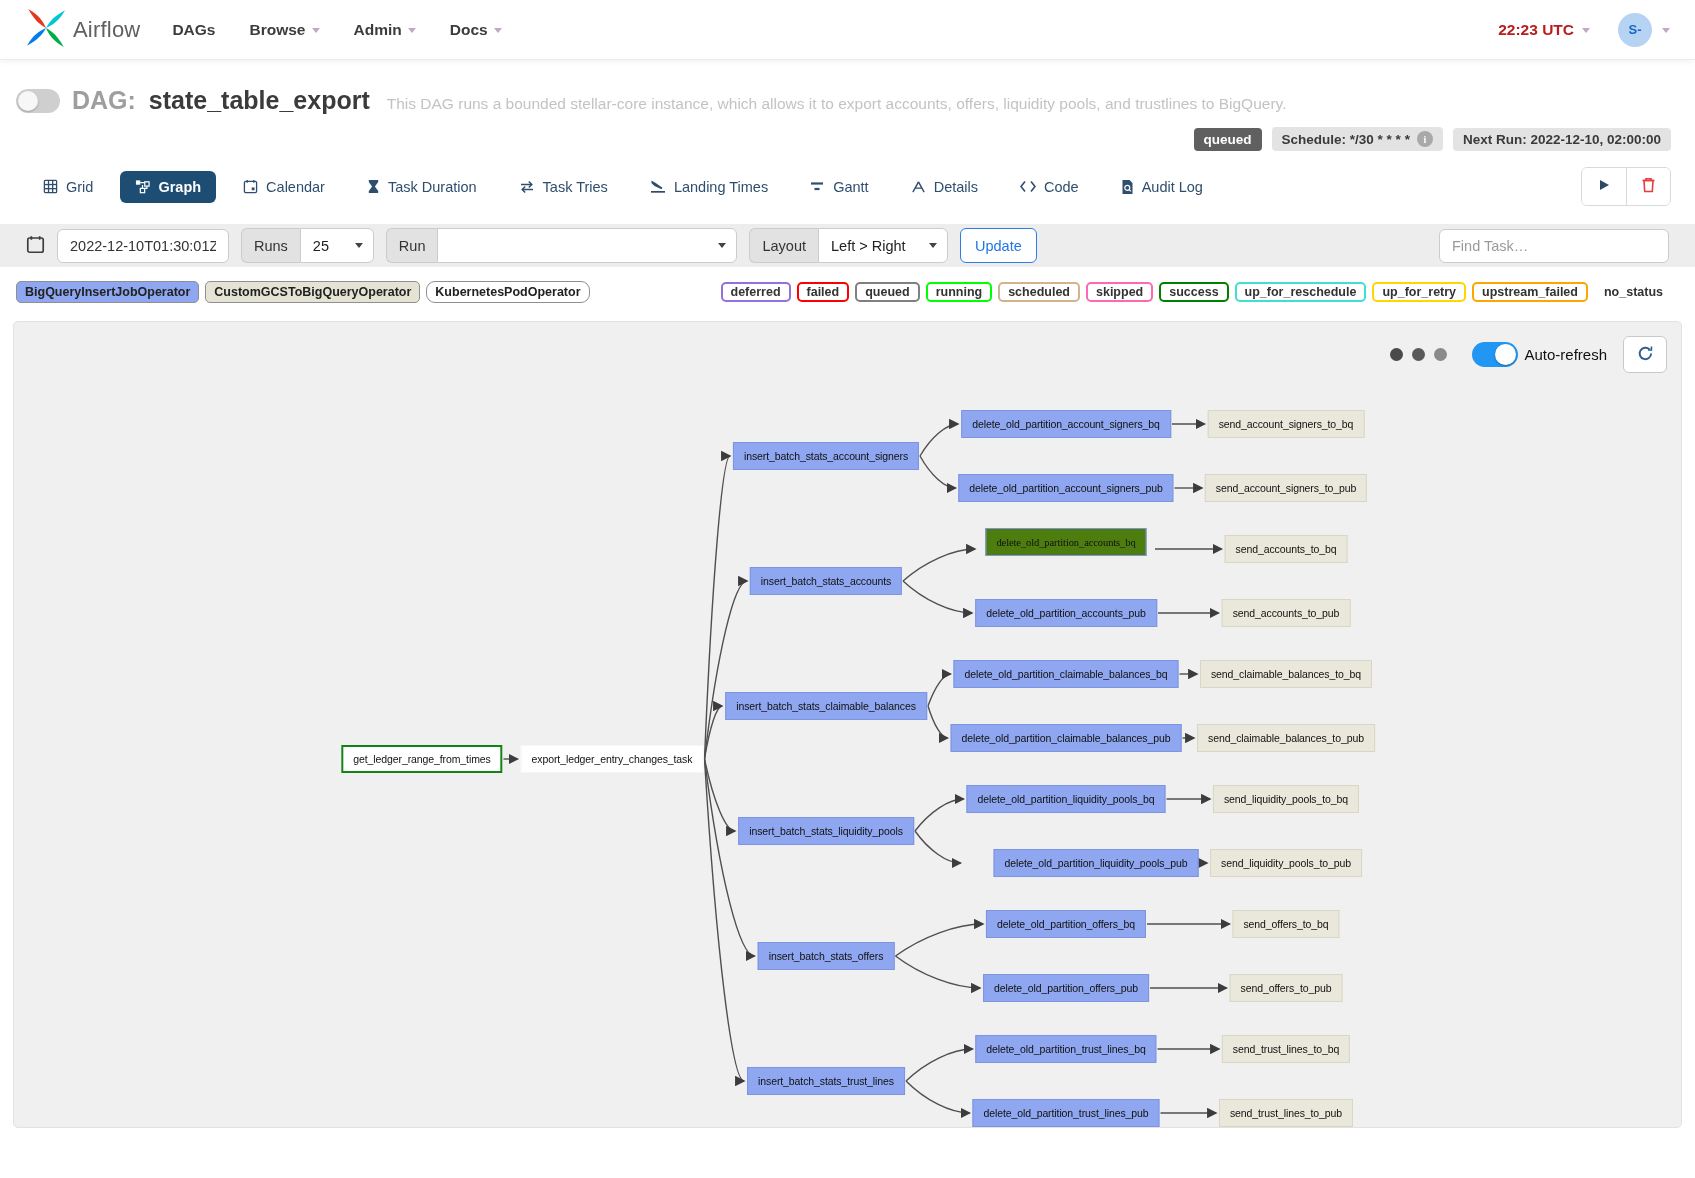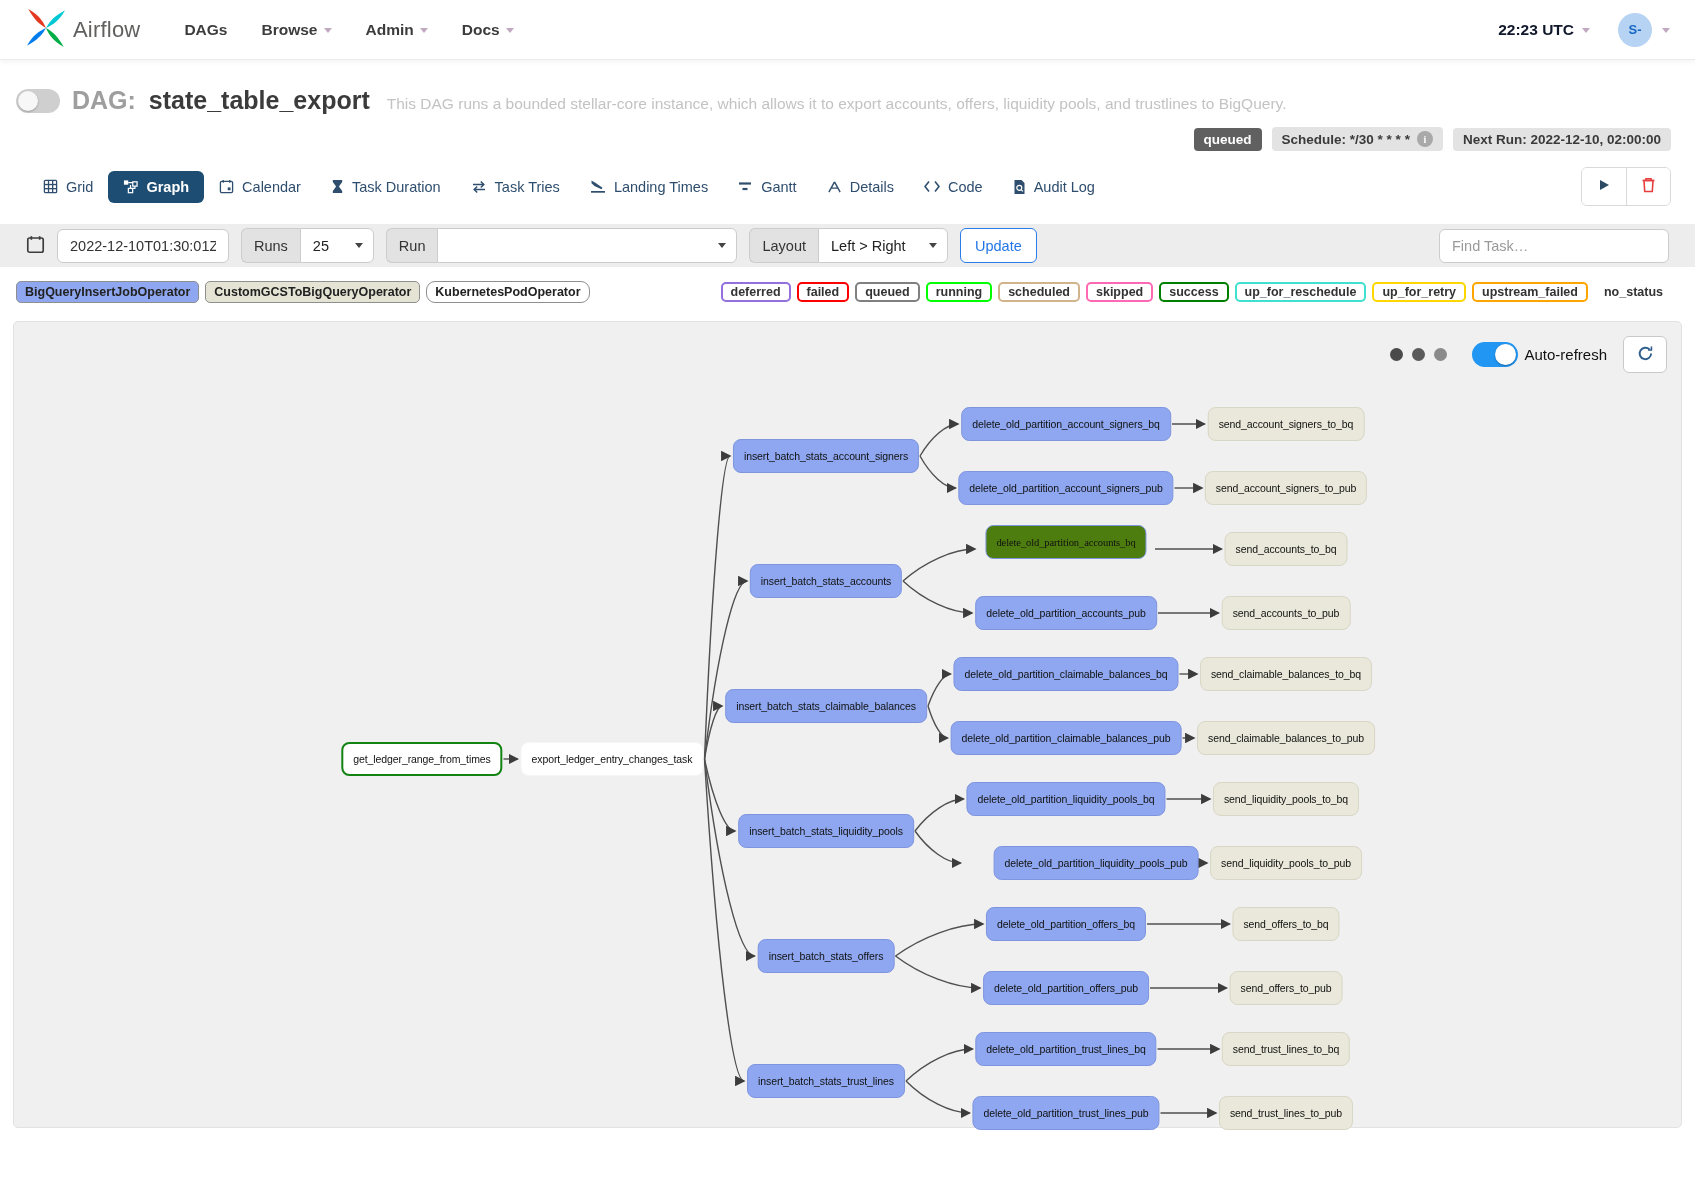--- a/index.html
+++ b/index.html
@@ -4,25 +4,25 @@
 <style>
   * { box-sizing: border-box; margin: 0; padding: 0; }
   html,body { width:1695px; height:1178px; overflow:hidden; background:#fff;
               font-family:"Liberation Sans", sans-serif; color:#333; }
 
   
   .navbar { height:60px; display:flex; align-items:center; padding:0 25px;
             border-bottom:1px solid #ececec; box-shadow:0 2px 5px rgba(0,0,0,.05); background:#fff; }
   .brand { display:flex; align-items:center; gap:6px; }
   .brand-text { font-size:22px; color:#61605f; letter-spacing:.2px; }
-  .nav-menu { display:flex; list-style:none; margin-left:44px; gap:34px; align-items:center; }
+  .nav-menu { display:flex; list-style:none; margin-left:32px; gap:34px; align-items:center; }
   .nav-item { display:flex; align-items:center; gap:6px; font-size:15.5px; font-weight:bold; color:#3c3c3c; cursor:pointer; }
   .caret { width:0; height:0; border-left:4px solid transparent; border-right:4px solid transparent; border-top:5px solid #c2a9c2; margin-top:2px; }
   .nav-right { margin-left:auto; display:flex; align-items:center; gap:10px; }
-  .clock { font-size:15.5px; font-weight:bold; color:#0f172a; display:flex; align-items:center; gap:8px; }
+  .clock { font-size:15.5px; font-weight:bold; color:#b91c1c; display:flex; align-items:center; gap:8px; }
   .avatar { width:34px; height:34px; border-radius:50%; background:#b7d3f3; color:#1668c4;
             font-size:13px; font-weight:bold; display:flex; align-items:center; justify-content:center; margin-left:18px; }
 
   
   .dag-header { padding:26px 24px 0 16px; display:flex; align-items:center; gap:12px; }
   .toggle { width:44px; height:24px; border-radius:12px; background:#cfcfcf; position:relative; flex:none; cursor:pointer; }
   .toggle .knob { position:absolute; left:2px; top:2px; width:20px; height:20px; border-radius:50%; background:#f7f7f7; box-shadow:0 1px 2px rgba(0,0,0,.25); }
   .dag-title { font-size:25px; white-space:nowrap; overflow:hidden; }
   .dag-prefix { color:#9e9e9e; font-weight:bold; }
   .dag-id { color:#3b3b3b; font-weight:bold; margin-left:6px; }
@@ -30,21 +30,21 @@
 
   .badge-row { display:flex; justify-content:flex-end; gap:10px; padding:12px 24px 0 0; align-items:center; }
   .badge { font-size:13.5px; font-weight:bold; padding:4px 10px; border-radius:4px; background:#e3e3e3; color:#3a3a3a;
            display:flex; align-items:center; gap:7px; }
   .badge.state { background:#606060; color:#fff; }
   .info-dot { width:16px; height:16px; border-radius:50%; background:#a9a9a9; color:#fff; font-size:10px; font-weight:bold;
               display:inline-flex; align-items:center; justify-content:center; font-family:"Liberation Serif",serif; }
 
   
   .tabs-row { display:flex; align-items:center; padding:0 24px 0 28px; margin-top:16px; }
-  .tabs { display:flex; align-items:center; }
+  .tabs { display:flex; align-items:center; gap:12px; }
   .tab { display:flex; align-items:center; gap:8px; padding:8px 15px; border-radius:6px; font-size:14.5px;
          color:#2f4e6e; cursor:pointer; white-space:nowrap; }
   .tab .tab-icon { display:flex; align-items:center; }
   .tab.active { background:#1d4d72; color:#fff; font-weight:bold; }
   .tab-actions { margin-left:auto; display:flex; border:1px solid #d9d9d9; border-radius:6px; overflow:hidden; background:#fff; }
   .tab-actions button { width:44px; height:37px; background:#fff; border:none; display:flex; align-items:center; justify-content:center; cursor:pointer; }
   .tab-actions button + button { border-left:1px solid #d9d9d9; }
 
   
   .filter-bar { margin-top:18px; background:#ededed; height:43px; display:flex; align-items:center; gap:12px; padding:0 26px; }
@@ -67,22 +67,22 @@
   
   .legend-row { display:flex; justify-content:space-between; align-items:center; margin-top:14px; padding:0 22px 0 16px;font-weight:bold; }
   .op-legend, .status-legend { display:flex; gap:6px; align-items:center; }
   .op-badge { font-size:12.5px; color:#222; border:1px solid #8f8f8f; border-radius:5px; padding:3px 8px; white-space:nowrap; }
   .status-badge { font-size:12.5px; color:#333; background:#fff; border:2px solid transparent; border-radius:5px; padding:1px 8px; white-space:nowrap; }
 
   
   .graph-panel { position:relative; margin:18px 13px 0; width:1669px; height:807px; background:#f0f0f0;
                  border:1px solid #e2e2e2; border-radius:5px; }
   .graph-panel svg.edges { position:absolute; left:0; top:0; z-index:1; }
-  .node { position:absolute; transform:translate(-50%,-50%); height:34px; display:flex; align-items:center;
-          padding:0 10px; border-radius:8px; font-size:10.5px; letter-spacing:-.1px; color:#111;
+  .node { position:absolute; transform:translate(-50%,-50%); height:28px; display:flex; align-items:center;
+          padding:0 10px; border-radius:0; font-size:10.5px; letter-spacing:-.1px; color:#111;
           white-space:nowrap; z-index:2; cursor:pointer; }
   .graph-controls { position:absolute; top:14px; right:14px; display:flex; align-items:center; z-index:3; }
   .dot { width:13px; height:13px; border-radius:50%; display:inline-block; margin-right:9px; }
   .toggle-on { width:46px; height:25px; border-radius:13px; position:relative; margin:0 6px 0 16px; cursor:pointer; }
   .toggle-on .knob { position:absolute; right:2px; top:2px; width:21px; height:21px; border-radius:50%; background:#fff; box-shadow:0 1px 2px rgba(0,0,0,.3); }
   .ar-label { font-size:15px; color:#111; }
   .btn-refresh { margin-left:16px; width:44px; height:37px; background:#fff; border:1px solid #c9c9c9; border-radius:6px;
                  display:flex; align-items:center; justify-content:center; cursor:pointer; }
 </style>
 </head>

